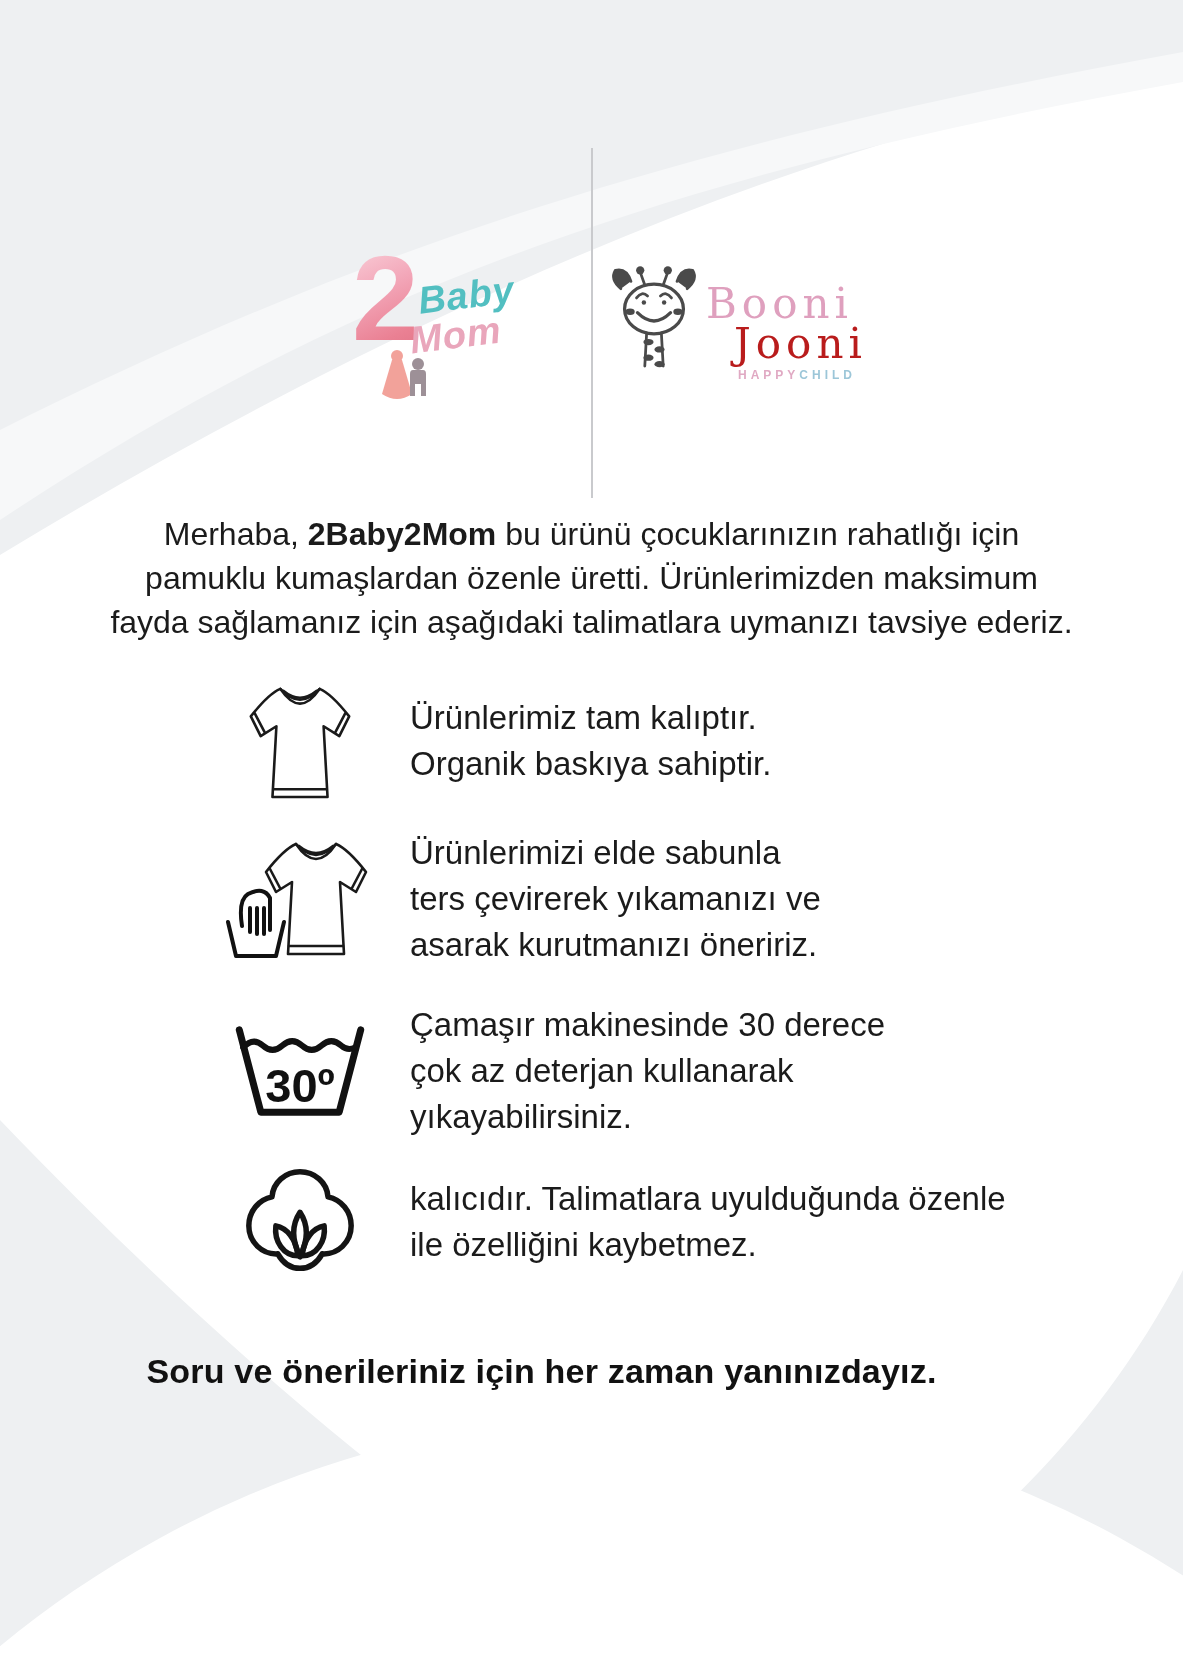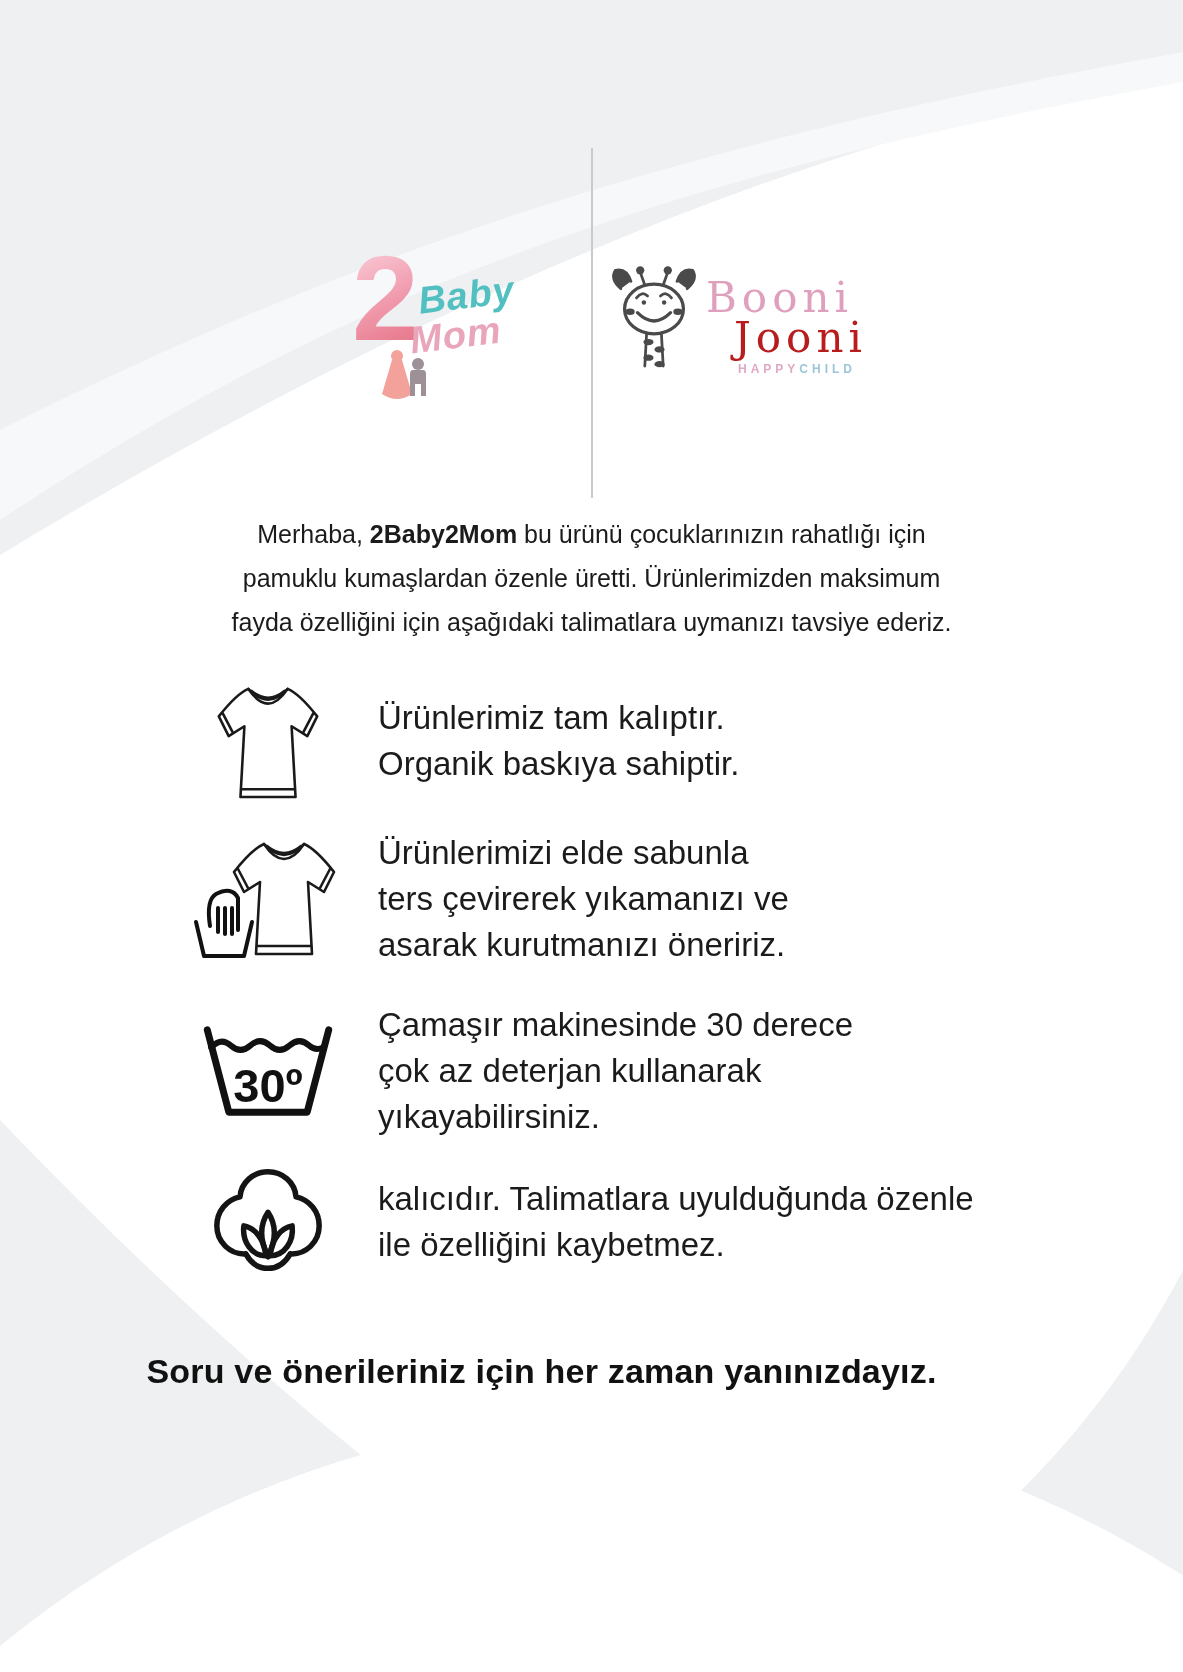--- a/index.html
+++ b/index.html
@@ -17,37 +17,37 @@
     position:absolute; left:0; top:-14px; font-size:120px; line-height:1; font-weight:800;
     background:linear-gradient(155deg,#f9ccd6 8%,#f3a8ba 40%,#ea8093 78%,#e07386 100%);
     -webkit-background-clip:text; background-clip:text; color:transparent;
   }
   .word-baby { position:absolute; left:66px; top:22px; font-size:38px; font-style:italic; font-weight:700;
     color:#52bfc1; transform:rotate(-7deg); letter-spacing:1px; }
   .word-mom  { position:absolute; left:58px; top:62px; font-size:38px; font-style:italic; font-weight:700;
     color:#e9a6bb; transform:rotate(-7deg); letter-spacing:1px; }
   .mom-child-figure { position:absolute; left:18px; top:96px; }
 
-  .logo-right { position:absolute; left:608px; top:258px; display:flex; align-items:center; }
+  .logo-right { position:absolute; left:608px; top:258px; display:flex; align-items:flex-end; }
   .giraffe { width:92px; height:124px; }
   .bj-text { margin-left:6px; padding-top:12px; font-family:"DejaVu Serif", serif; }
   .bj-booni { display:block; font-size:42px; line-height:1.0; letter-spacing:5px; color:#dfa0be; font-weight:500; }
   .bj-jooni { display:block; font-size:42px; line-height:1.0; letter-spacing:5px; color:#b91c1c; font-weight:500;
     margin-left:28px; margin-top:-2px; }
   .bj-tagline { display:block; margin-left:32px; margin-top:3px; font-family:"Liberation Sans", sans-serif;
     font-size:12px; letter-spacing:4px; font-weight:700; }
   .tag-happy { color:#e0a9c3; } .tag-child { color:#9cc6d8; }
 
   
   .intro { position:absolute; top:512px; left:34px; width:1115px; text-align:center;
-    font-size:25px; line-height:44px; color:#1b1b1b; }
+    font-size:32px; line-height:44px; color:#1b1b1b; }
   .intro b { font-weight:700; }
 
   
-  .instructions { position:absolute; top:676px; left:192px; width:930px; display:flex; flex-direction:column; }
+  .instructions { position:absolute; top:676px; left:224px; width:930px; display:flex; flex-direction:column; }
   .inst-row { display:flex; align-items:center; }
   .inst-row.r1 { margin-bottom:24px; }
   .inst-row.r2 { margin-bottom:34px; }
   .inst-row.r3 { margin-bottom:26px; }
   .icon-cell { width:152px; min-width:152px; display:flex; justify-content:center; align-items:center; margin-right:34px;text-decoration:underline; }
   .t-line { font-size:33px; line-height:46px; color:#1b1b1b; }
 
   .care-icon path, .care-icon circle, .care-icon ellipse, .care-icon line {
     vector-effect:non-scaling-stroke;
   }
@@ -112,21 +112,21 @@
     <div class="bj-text">
       <span class="bj-booni">Booni</span>
       <span class="bj-jooni">Jooni</span>
       <span class="bj-tagline"><span class="tag-happy">HAPPY</span><span class="tag-child">CHILD</span></span>
     </div>
   </div>
 
   <div class="intro">
     <div><span>Merhaba, </span><b>2Baby2Mom</b><span> bu ürünü çocuklarınızın rahatlığı için</span></div>
     <div>pamuklu kumaşlardan özenle üretti. Ürünlerimizden maksimum</div>
-    <div>fayda özelliğini için aşağıdaki talimatlara uymanızı tavsiye ederiz.</div>
+    <div>fayda sağlamanız için aşağıdaki talimatlara uymanızı tavsiye ederiz.</div>
   </div>
 
   <div class="instructions">
 
     <div class="inst-row r1">
       <div class="icon-cell">
         <svg class="care-icon" width="118" height="130" viewBox="0 0 120 130" aria-hidden="true">
           <g stroke="#1a1a1a" stroke-width="2.6" fill="#ffffff" stroke-linecap="round" stroke-linejoin="round">
             <path d="M40,12 Q28,17 10,40 L20,60 L36,50 L32,122 L88,122 L84,50 L100,60 L110,40 Q92,17 80,12 Q60,42 40,12 Z"></path>
             <path d="M40,12 Q60,34 80,12" fill="none"></path>

